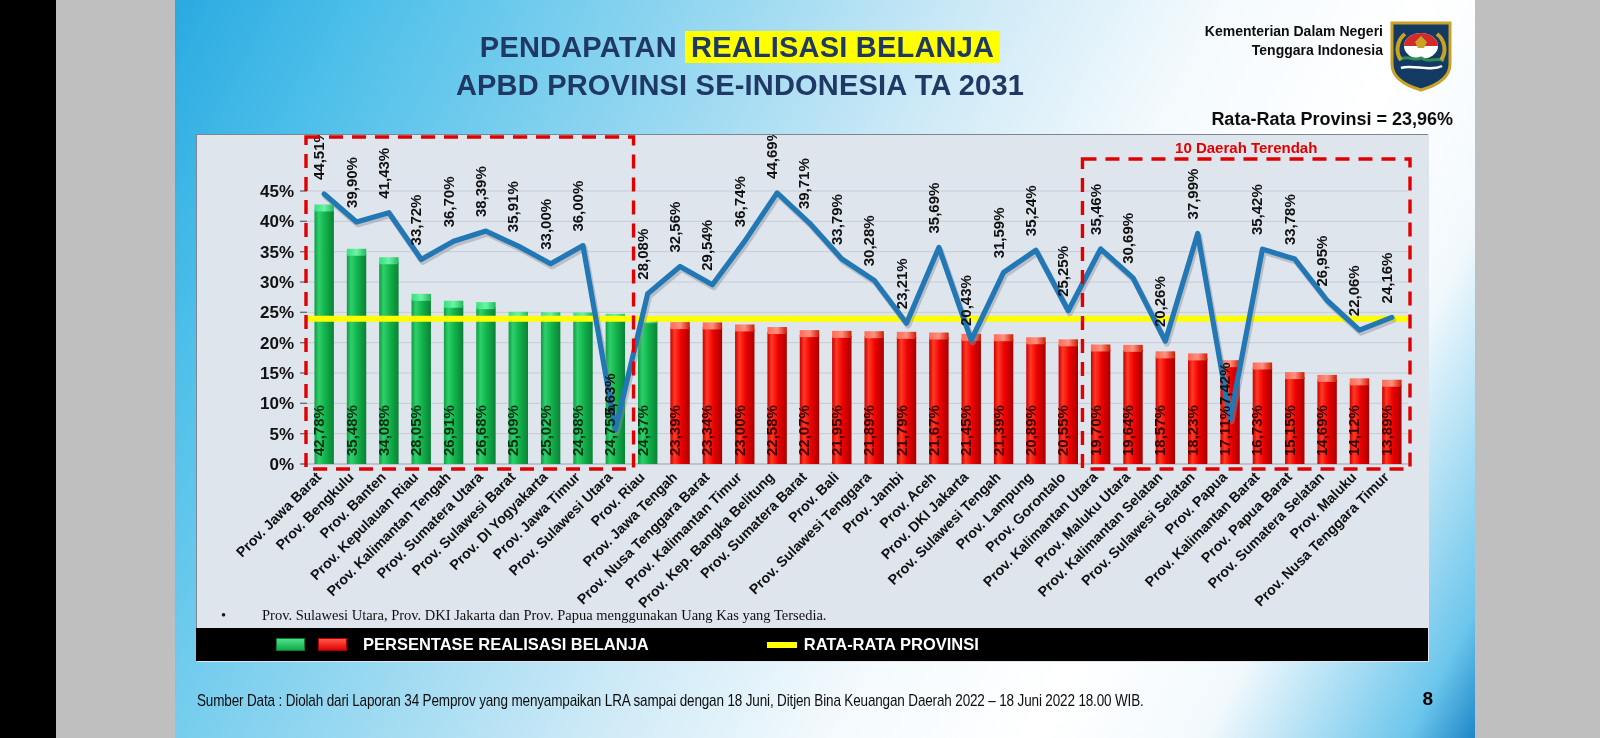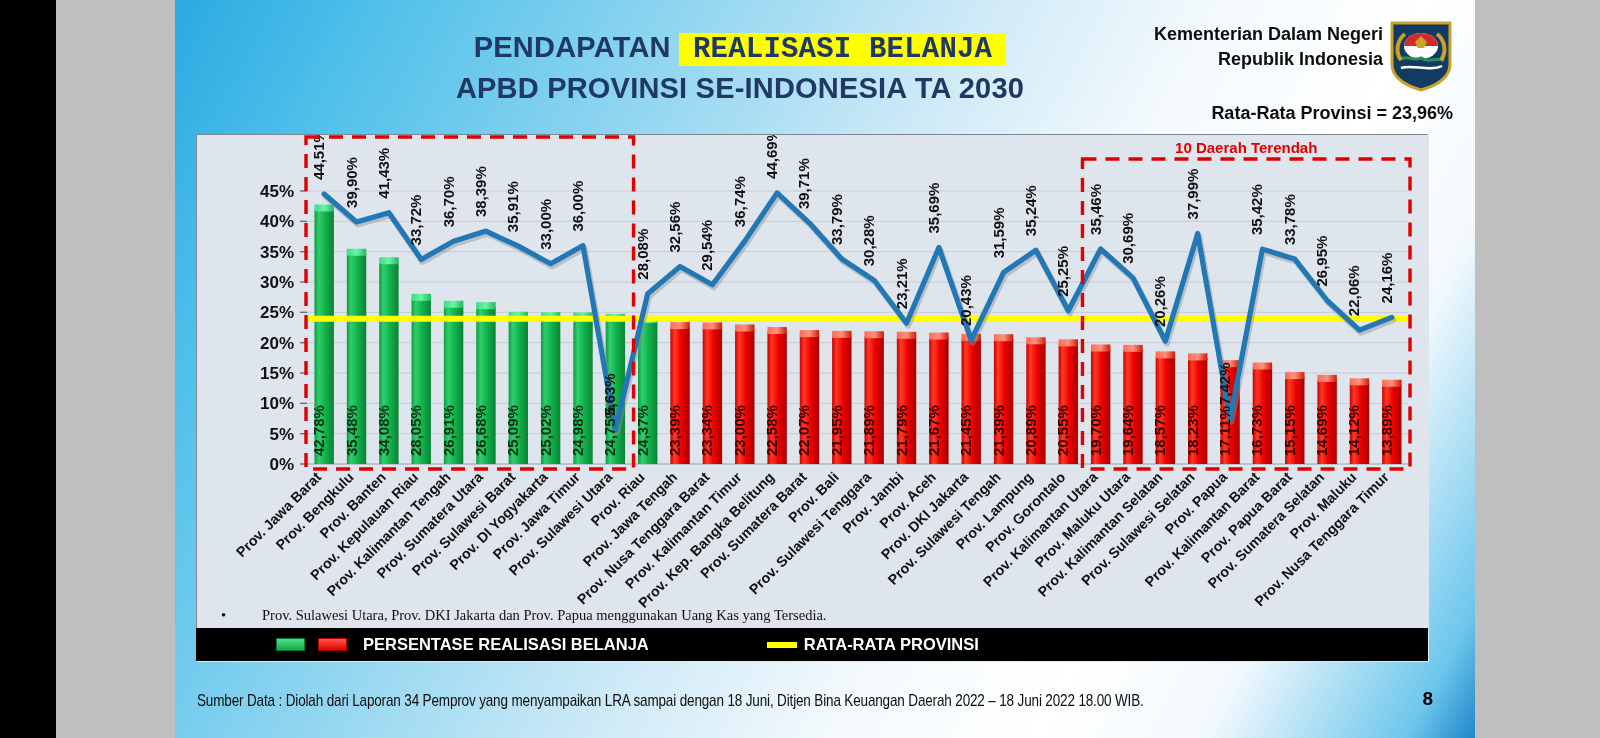--- a/index.html
+++ b/index.html
@@ -17,31 +17,31 @@
   
   .slide{
     position:absolute;left:175px;top:0;width:1300px;height:738px;
     background:linear-gradient(118deg,#2aaae1 0%,#4fc0ea 12%,#8fd5f0 30%,#cfeaf7 48%,#f4fafd 62%,#ffffff 74%,#f2f9fd 84%,#6cc6ec 96%,#1f86c8 100%);
     overflow:hidden;
   }
 
   
   .title-wrap{position:absolute;left:0;top:28px;width:1130px;text-align:center;}
   .title-line{font-size:29px;font-weight:bold;color:#1f3864;letter-spacing:.2px;line-height:1.32;}
-  .hl{background:#ffff00;padding:0 14px;font-family:Liberation Mono, monospace;}
+  .hl{background:#ffff00;padding:0 6px;}
 
   
   .ministry{
     position:absolute;right:92px;top:22px;width:260px;text-align:right;
-    font-size:18px;font-weight:bold;color:#0d0d0d;line-height:1.38;
+    font-size:14px;font-weight:bold;color:#0d0d0d;line-height:1.38;
   }
   .crest{position:absolute;right:22px;top:20px;width:64px;height:72px;}
 
   .ratarata{
-    position:absolute;right:22px;top:103px;
+    position:absolute;right:22px;top:109px;
     font-size:18px;font-weight:bold;color:#0d0d0d;
   }
 
   
   .card{
     position:absolute;left:21px;top:134px;width:1232px;height:527px;
     background:#dfe5ed;border:1px solid #7d8691;box-sizing:border-box;
   }
   .plot{position:absolute;left:0;top:0;width:1232px;height:527px;}
 
@@ -88,26 +88,26 @@
   <div class="film-black"></div>
   <div class="film-gray"></div>
   <div class="film-gray-r"></div>
 
   <div class="slide">
 
     <div class="title-wrap">
       <div class="title-line">
         <span>PENDAPATAN </span><span class="hl">REALISASI BELANJA</span>
       </div>
-      <div class="title-line">APBD PROVINSI SE-INDONESIA TA 2030</div>
+      <div class="title-line">APBD PROVINSI SE-INDONESIA TA 2031</div>
     </div>
 
     <div class="ministry">
       <div>Kementerian Dalam Negeri</div>
-      <div>Republik Indonesia</div>
+      <div>Tenggara Indonesia</div>
     </div>
 
     <svg class="crest" viewBox="0 0 64 72">
       <path d="M3 3 H61 V44 C61 58 46 66 32 70 C18 66 3 58 3 44 Z" fill="#123a63" stroke="#c9a227" stroke-width="3"></path>
       <ellipse cx="32" cy="26" rx="17" ry="13" fill="#ffffff"></ellipse>
       <path d="M15 26 A17 13 0 0 1 49 26 Z" fill="#d22b2b"></path>
       <path d="M26 22 L32 16 L38 22 L35 28 L29 28 Z" fill="#c9a227"></path>
       <path d="M10 40 C18 34 26 42 32 38 C40 44 48 36 55 41" stroke="#2e8b57" stroke-width="3" fill="none"></path>
       <path d="M12 48 C22 44 42 52 53 46" stroke="#ffffff" stroke-width="2.5" fill="none"></path>
       <path d="M48 14 C56 20 58 32 52 40" stroke="#c9a227" stroke-width="4" fill="none"></path>

